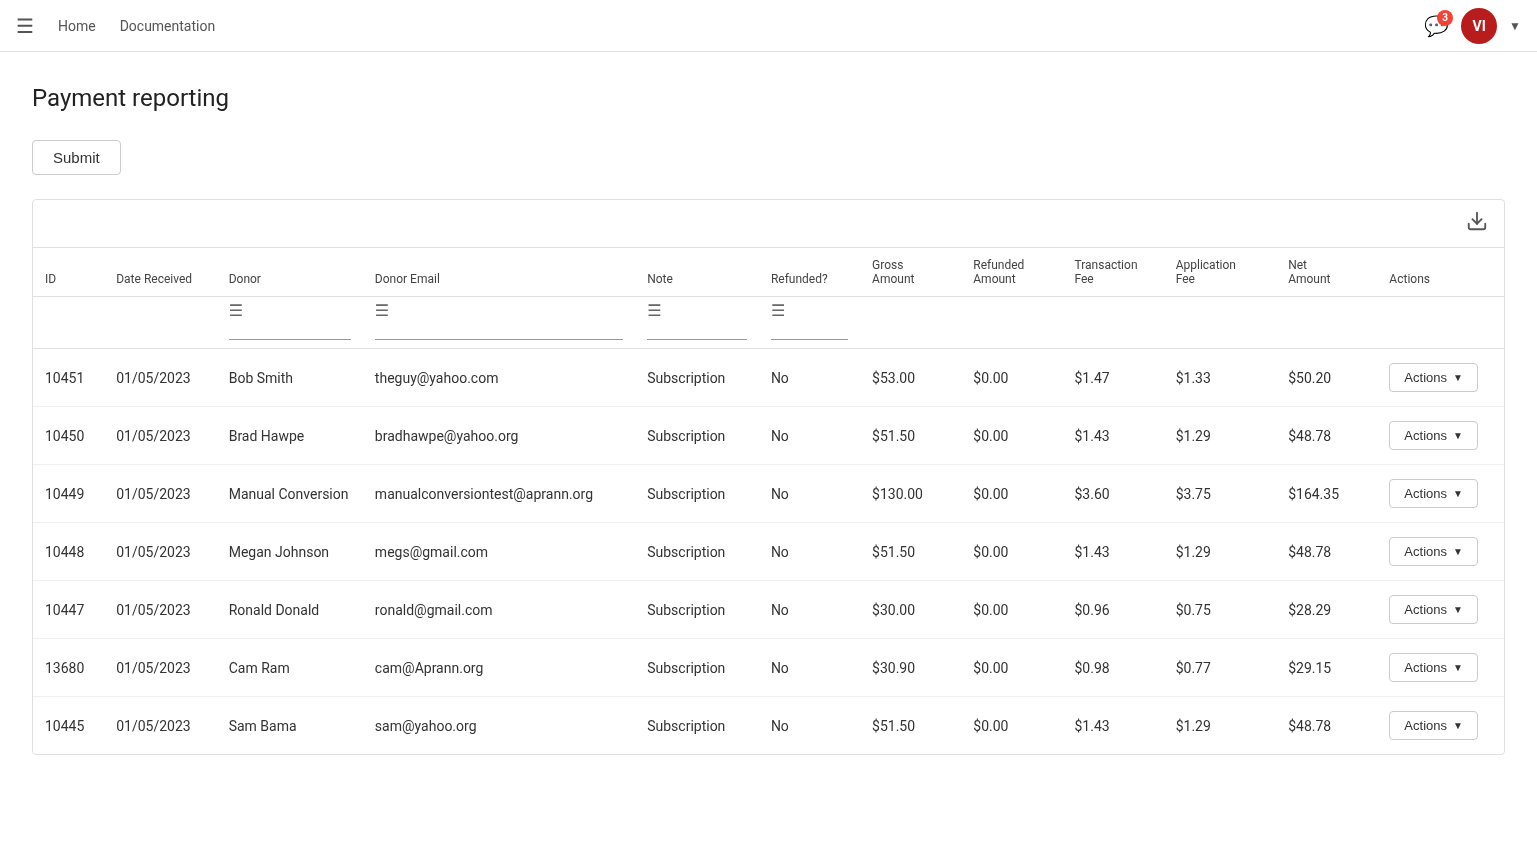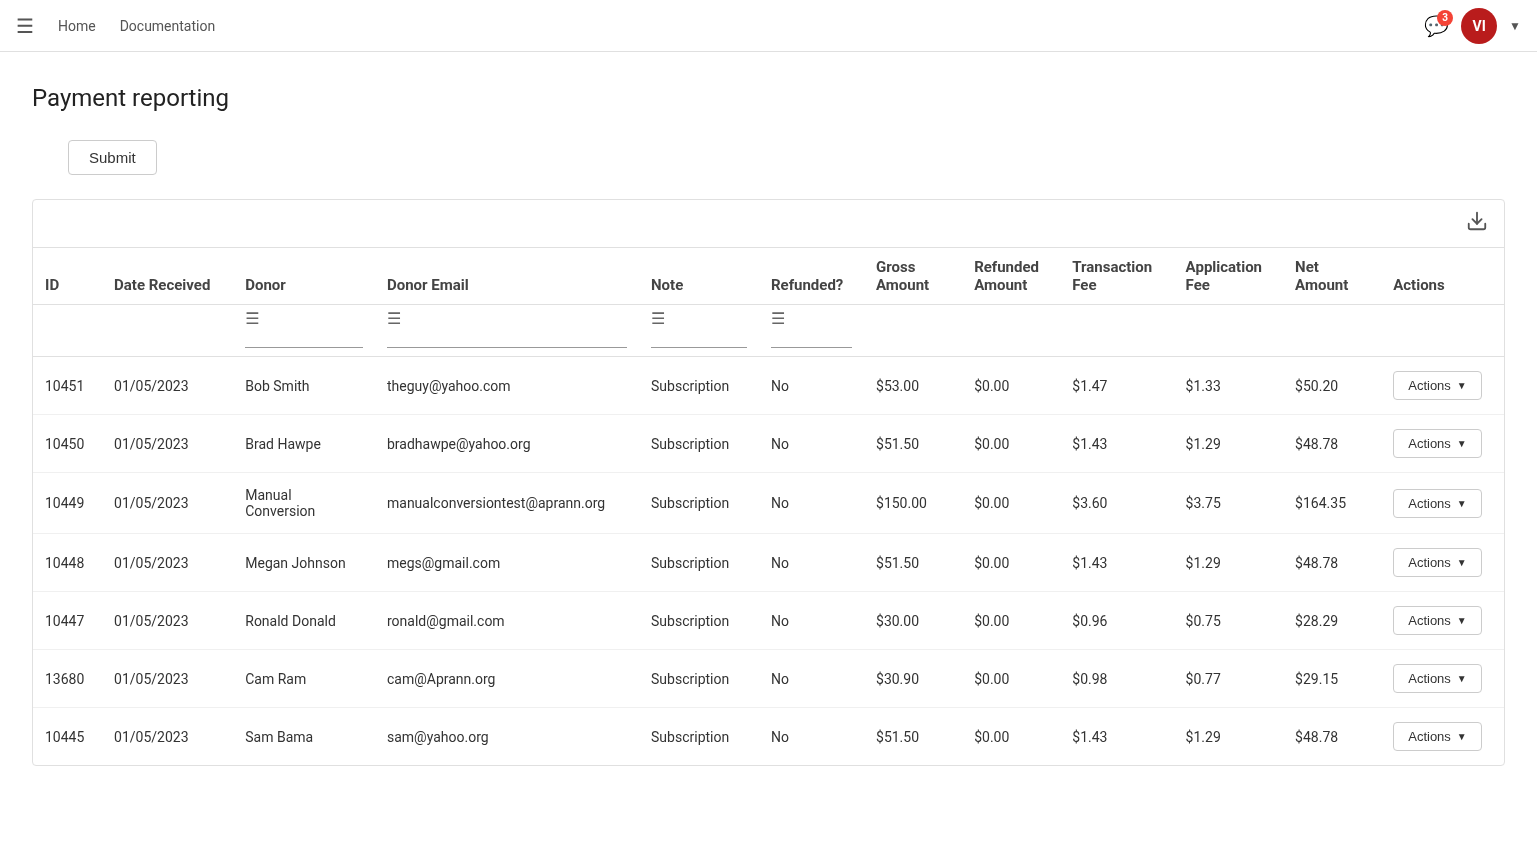--- a/index.html
+++ b/index.html
@@ -61,21 +61,20 @@
 
     .submit-btn {
       border: 1px solid #ccc;
       background: #fff;
       padding: 8px 20px;
       font-size: 15px;
       border-radius: 4px;
       cursor: pointer;
       color: #333;
       margin-bottom: 24px;
-      margin-left: 36px;
     }
 
     
     .table-container {
       border: 1px solid #e0e0e0;
       border-radius: 4px;
       overflow-x: auto;
     }
 
     .table-toolbar {
@@ -85,23 +84,23 @@
       border-bottom: 1px solid #e0e0e0;
     }
     .download-btn { cursor: pointer; font-size: 20px; color: #555; background: none; border: none; }
 
     
     table { width: 100%; border-collapse: collapse; }
     thead tr { border-bottom: 1px solid #e0e0e0; }
     th {
       text-align: left;
       padding: 10px 12px;
-      font-weight: 700;
+      font-weight: 400;
       color: #444;
-      font-size: 15px;
+      font-size: 12px;
       vertical-align: bottom;
       white-space: nowrap;
     }
     td {
       padding: 14px 12px;
       font-size: 14px;
       color: #333;
       vertical-align: middle;
       border-bottom: 1px solid #f0f0f0;
     }
@@ -285,21 +284,21 @@
       </button>
     </td>
   </tr>
           <tr>
     <td>10449</td>
     <td>01/05/2023</td>
     <td>Manual Conversion</td>
     <td>manualconversiontest@aprann.org</td>
     <td>Subscription</td>
     <td>No</td>
-    <td>$150.00</td>
+    <td>$130.00</td>
     <td>$0.00</td>
     <td>$3.60</td>
     <td>$3.75</td>
     <td>$164.35</td>
     <td>
       <button class="actions-btn">
         <span>Actions</span>
         <span class="actions-chevron">▼</span>
       </button>
     </td>

